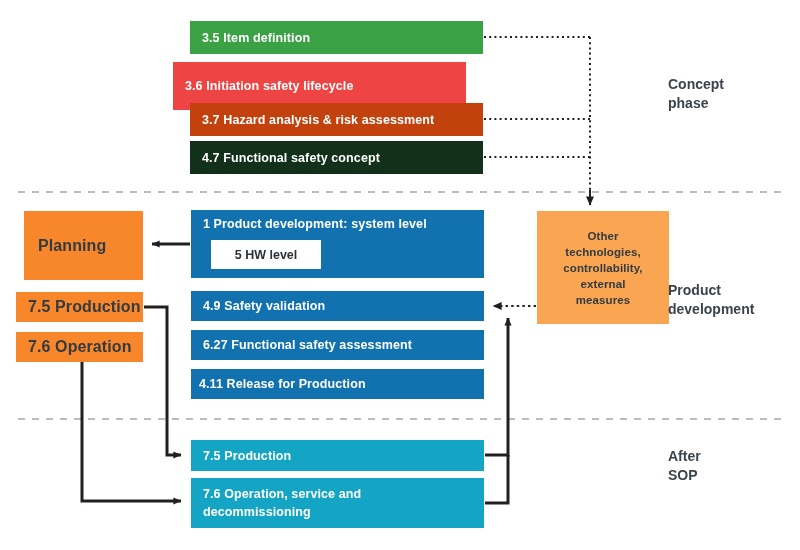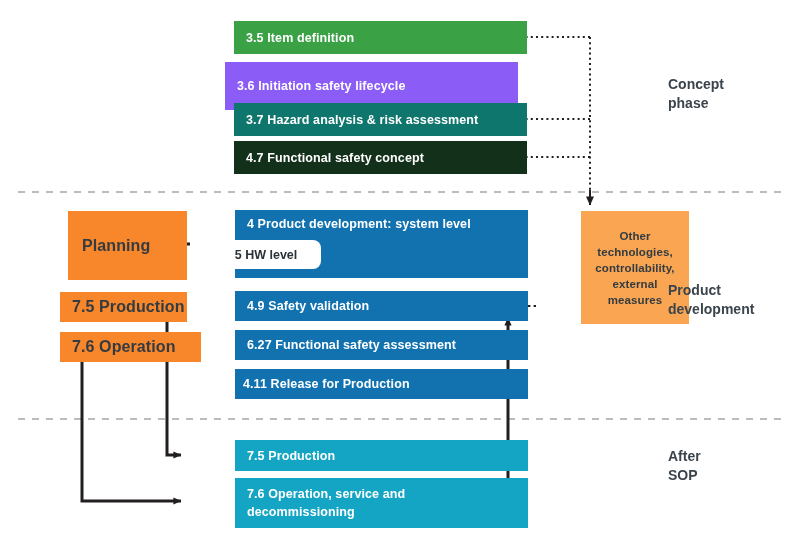--- a/index.html
+++ b/index.html
@@ -27,21 +27,20 @@
     height: 550px;
     pointer-events: none;
   }
   .node {
     position: absolute;
     box-sizing: border-box;
     display: flex;
     align-items: center;
     font-weight: bold;
     letter-spacing: 0.1px;
-    margin-left: 44px;
   }
   .node.left-text {
     justify-content: flex-start;
     padding-left: 12px;
   }
   .node.center-text {
     justify-content: center;
     text-align: center;
   }
   .green  { color: #ffffff; font-size: 12.5px; }
@@ -59,21 +58,20 @@
   .white-sub {
     position: absolute;
     box-sizing: border-box;
     background: #ffffff;
     color: #2b3238;
     font-size: 12.5px;
     font-weight: bold;
     display: flex;
     align-items: center;
     justify-content: center;
-    border-radius: 8px;
   }
   .phase-label {
     position: absolute;
     color: #3b444c;
     font-size: 14px;
     font-weight: bold;
     line-height: 19px;
     white-space: pre-line;
   }
 </style>
@@ -111,58 +109,58 @@
 
     <path d="M82,362 L82,501 L181,501" stroke="#231f20" stroke-width="3" fill="none" stroke-linejoin="miter" marker-end="url(#ah)"></path>
 
     <path d="M485,455 L508,455 L508,318" stroke="#231f20" stroke-width="3" fill="none" stroke-linejoin="miter" marker-end="url(#ah)"></path>
     <path d="M485,503 L508,503 L508,455" stroke="#231f20" stroke-width="3" fill="none" stroke-linejoin="miter"></path>
   </svg>
 
   <div class="node green left-text" style="left:190px; top:21px; width:293px; height:33px; background:#3aa144;">
     <span>3.5 Item definition</span>
   </div>
-  <div class="node green left-text" style="left:181px; top:62px; width:293px; height:48px; background:#8b5cf6;">
+  <div class="node green left-text" style="left:173px; top:62px; width:293px; height:48px; background:#ef4444;">
     <span>3.6 Initiation safety lifecycle</span>
   </div>
-  <div class="node green left-text" style="left:190px; top:103px; width:293px; height:33px; background:#0f766e;">
+  <div class="node green left-text" style="left:190px; top:103px; width:293px; height:33px; background:#c2410c;">
     <span>3.7 Hazard analysis &amp; risk assessment</span>
   </div>
   <div class="node green left-text" style="left:190px; top:141px; width:293px; height:33px; background:#12301a;">
     <span>4.7 Functional safety concept</span>
   </div>
 
   <div class="node orange center-text" style="left:24px; top:211px; width:119px; height:69px; justify-content:flex-start; padding-left:14px;">
     <span>Planning</span>
   </div>
   <div class="node orange left-text" style="left:16px; top:292px; width:127px; height:30px;">
     <span>7.5 Production</span>
   </div>
-  <div class="node orange left-text" style="left:16px; top:332px; width:141px; height:30px;">
+  <div class="node orange left-text" style="left:16px; top:332px; width:127px; height:30px;">
     <span>7.6 Operation</span>
   </div>
 
   <div class="node blue" style="left:191px; top:210px; width:293px; height:68px; align-items:flex-start; padding:7px 0 0 12px;">
-    <span>4 Product development: system level</span>
+    <span>1 Product development: system level</span>
   </div>
   <div class="white-sub" style="left:211px; top:240px; width:110px; height:29px;">
     <span>5 HW level</span>
   </div>
 
   <div class="node blue left-text" style="left:191px; top:291px; width:293px; height:30px;">
     <span>4.9 Safety validation</span>
   </div>
   <div class="node blue left-text" style="left:191px; top:330px; width:293px; height:30px;">
     <span>6.27 Functional safety assessment</span>
   </div>
   <div class="node blue left-text" style="left:191px; top:369px; width:293px; height:30px;padding-left:8px;">
     <span>4.11 Release for Production</span>
   </div>
 
-  <div class="node orange-big center-text" style="left:537px; top:211px; width:108px; height:113px;">
+  <div class="node orange-big center-text" style="left:537px; top:211px; width:132px; height:113px;">
     <span style="white-space:pre-line;">Other
 technologies,
 controllability,
 external
 measures</span>
   </div>
 
   <div class="node teal left-text" style="left:191px; top:440px; width:293px; height:31px;">
     <span>7.5 Production</span>
   </div>

